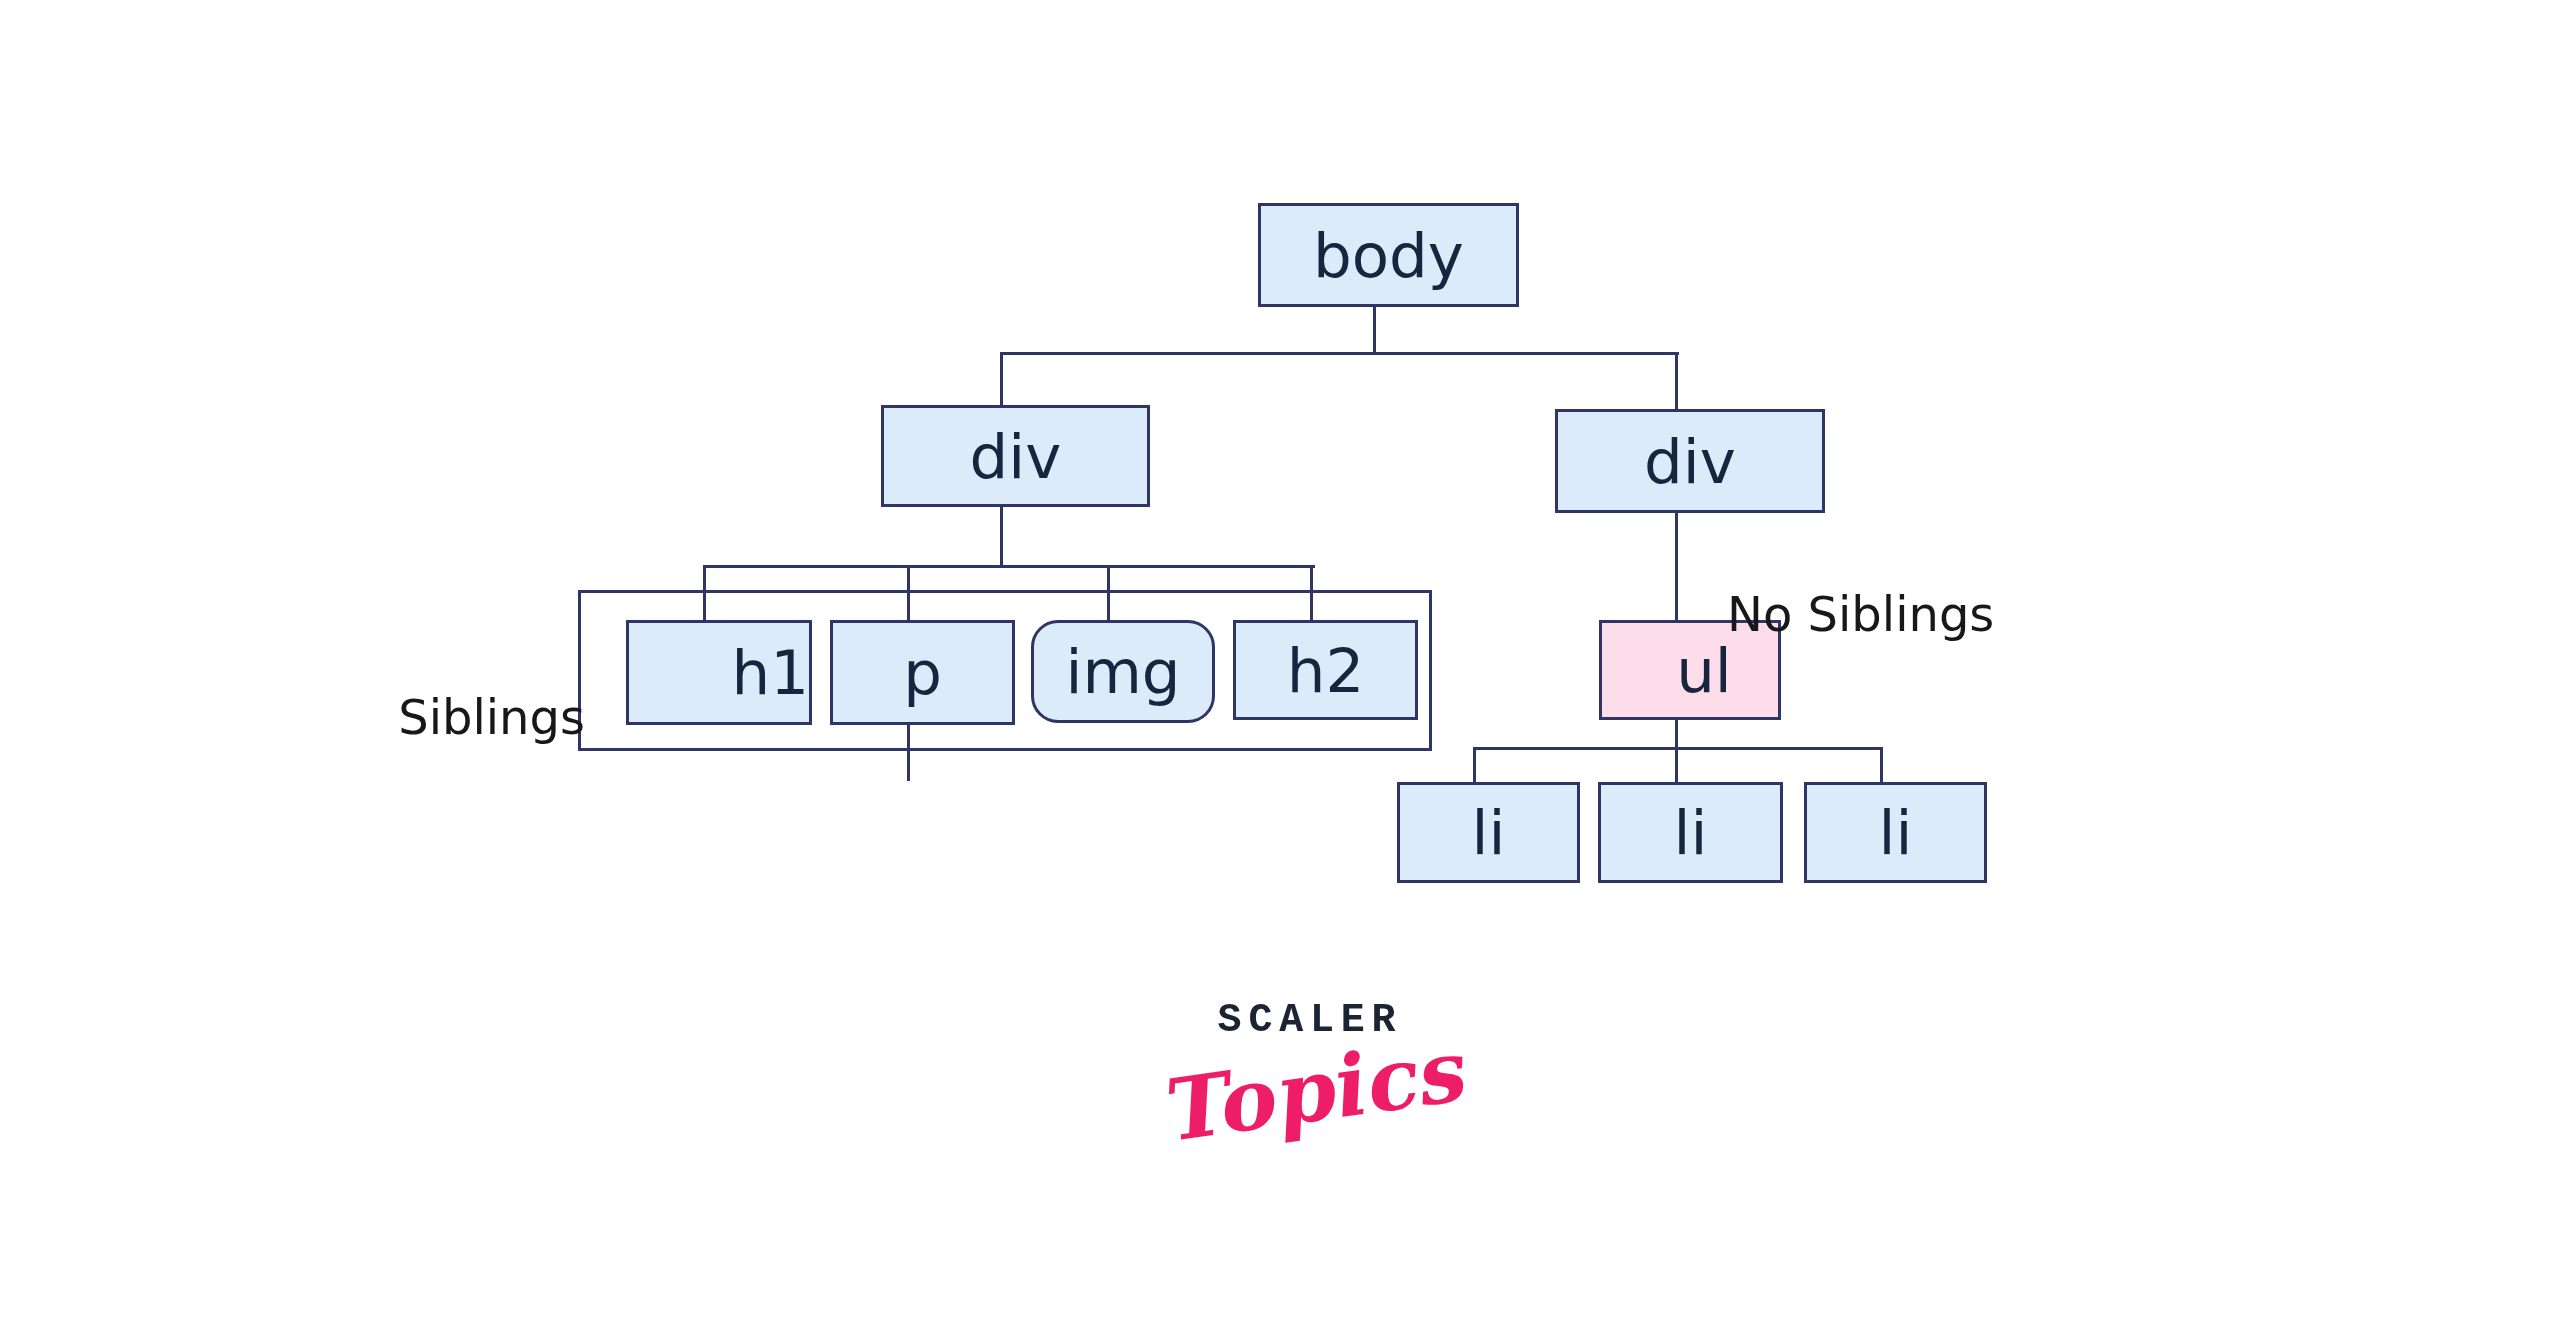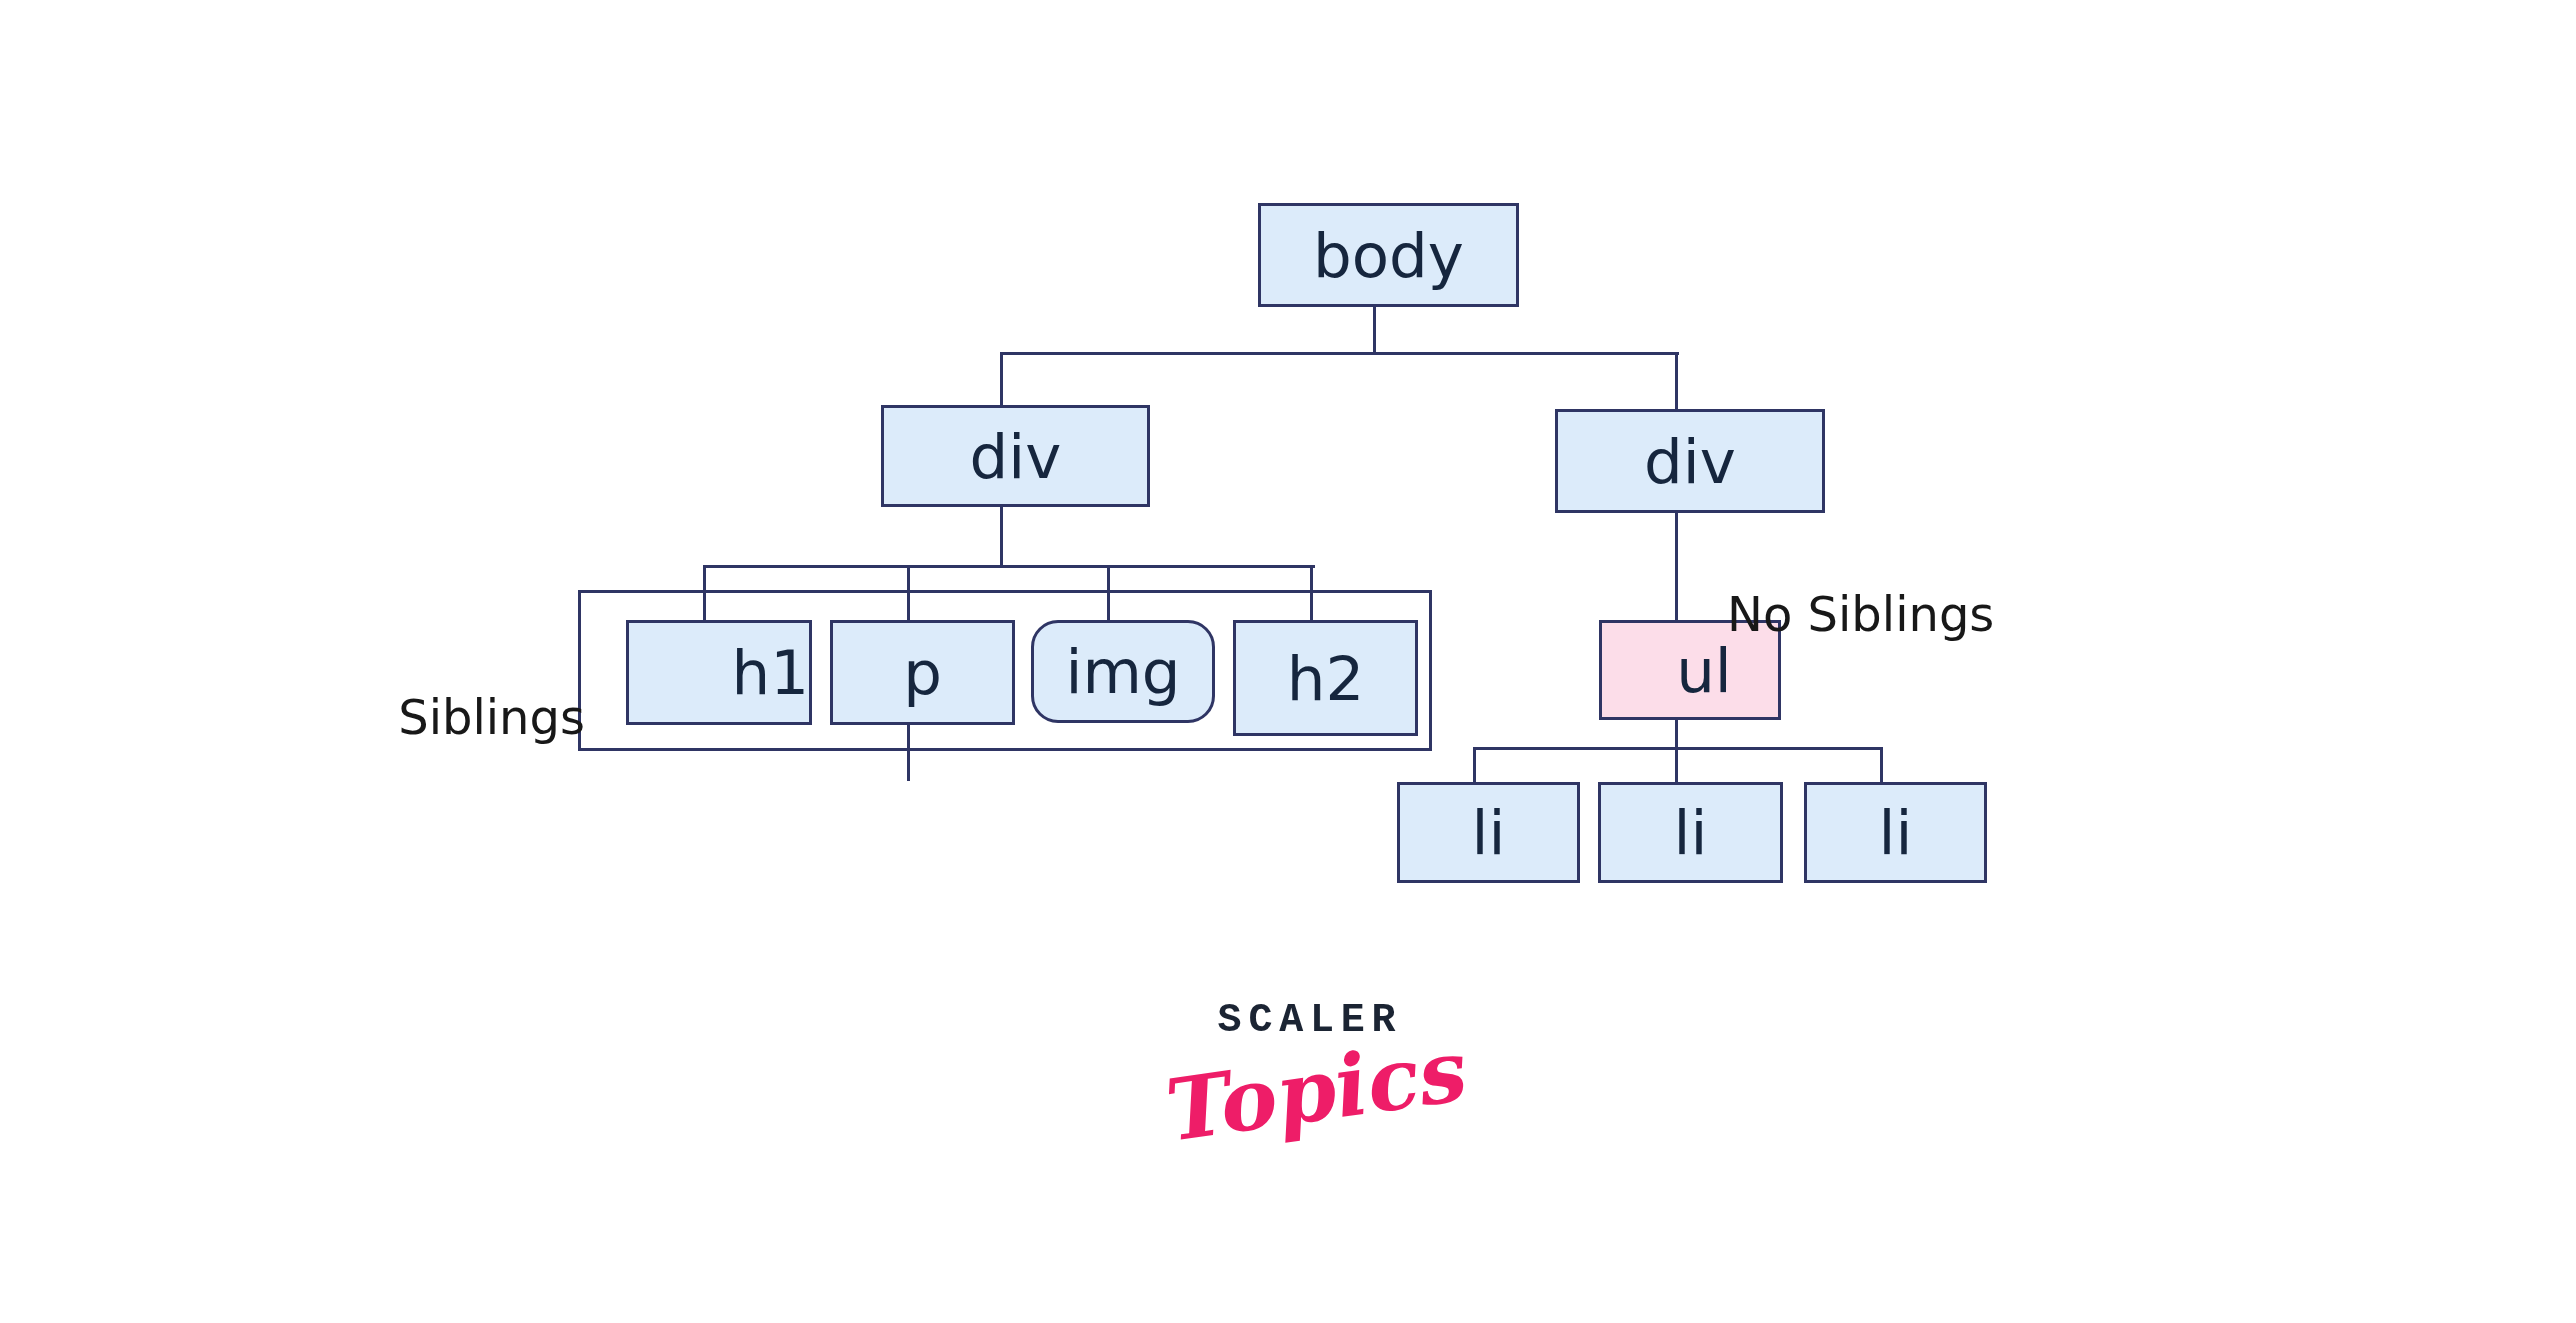--- a/index.html
+++ b/index.html
@@ -119,21 +119,21 @@
   </div>
 
   <div class="node" style="left:816px;top:620px;width:185px;height:105px;">
     <span>p</span>
   </div>
 
   <div class="node" style="left:1017px;top:620px;width:184px;height:103px;border-radius:27px;">
     <span>img</span>
   </div>
 
-  <div class="node" style="left:1219px;top:620px;width:185px;height:116px;">
+  <div class="node" style="left:1219px;top:620px;width:185px;height:100px;">
     <span>h2</span>
   </div>
 
 
   <div class="node pink" style="left:1585px;top:620px;width:182px;height:100px;padding-left:28px;">
     <span>ul</span>
   </div>
 
   <div class="node" style="left:1383px;top:782px;width:183px;height:101px;">
     <span>li</span>

